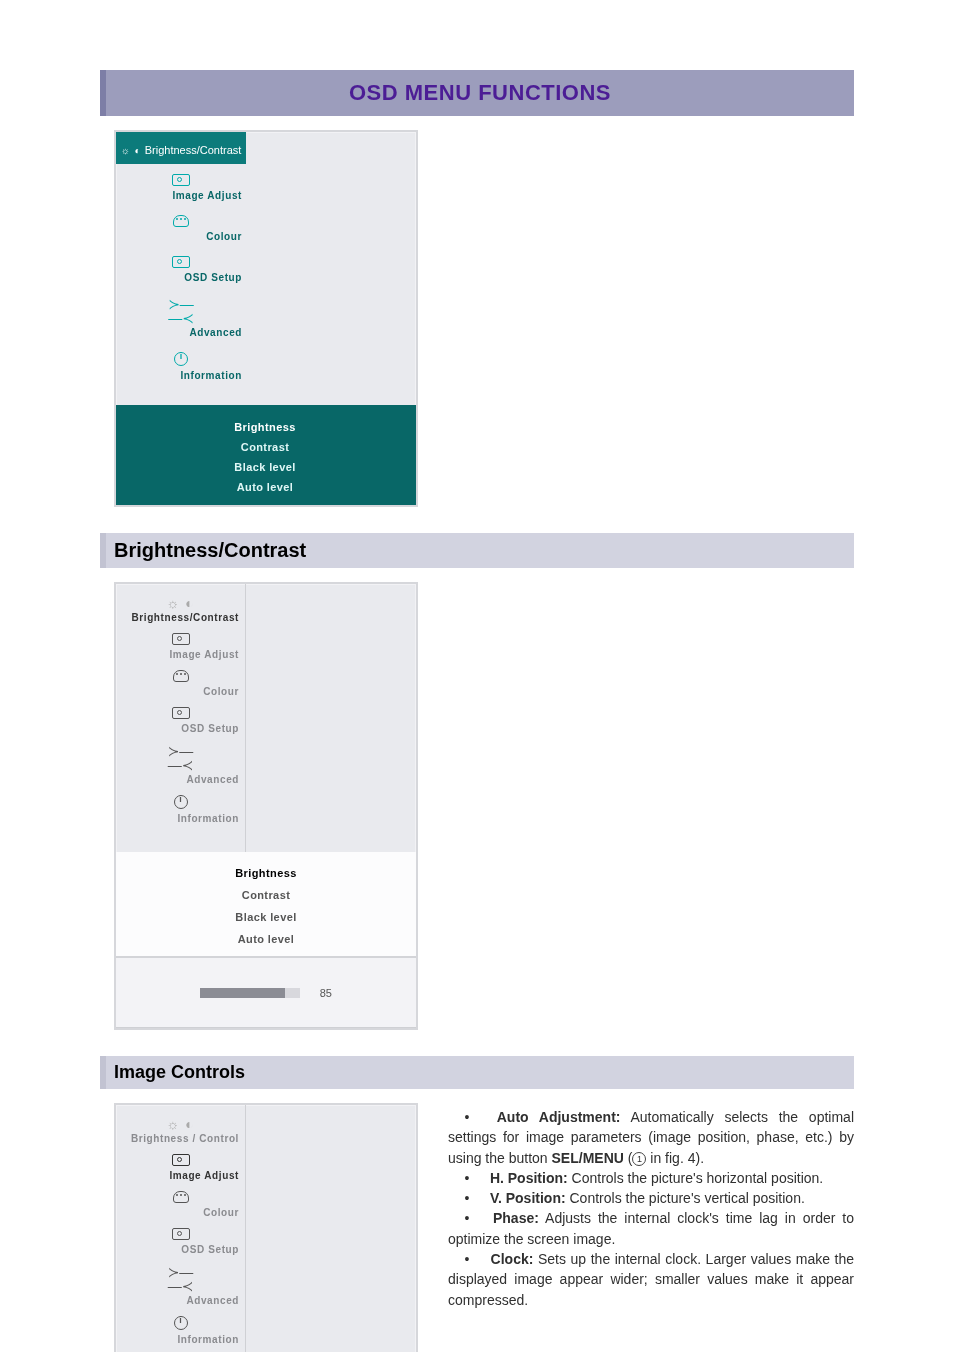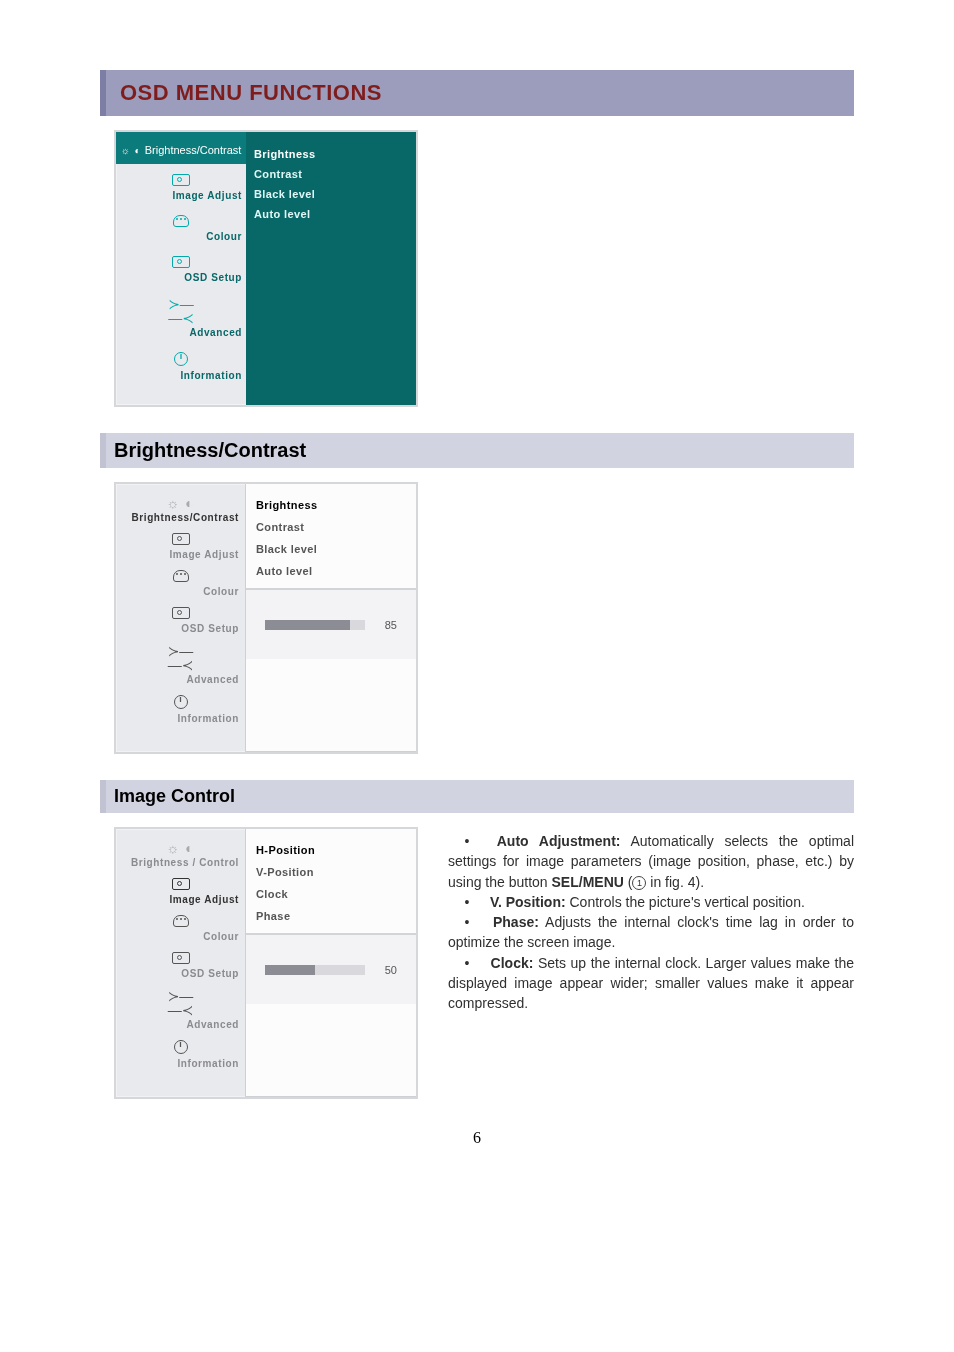--- a/index.html
+++ b/index.html
@@ -18,22 +18,23 @@
   
   .title-bar {
     background: #9c9dbc;
     padding: 10px 14px;
     border-left: 6px solid #7d7ea6;
   }
   .title-bar h1 {
     margin: 0;
     font-size: 22px;
     font-weight: bold;
-    color: #7f1d1d;
+    color: #4c1d95;
     letter-spacing: 0.5px;
+    text-align: center;
   }
   .section-bar {
     background: #d2d3e0;
     padding: 6px 8px;
     margin-top: 26px;
     border-left: 6px solid #c2c3d2;
   }
   .section-bar .shadow-text {
     font-size: 20px;
     font-weight: bold;
@@ -61,20 +62,21 @@
     background: #e9eaee;
     border: 2px solid #d6d7db;
     width: 300px;
     box-shadow: 0 0 0 1px #f2f2f5 inset;
   }
   .osd.teal {
     width: 300px;
   }
   .osd .row {
     display: flex;
+    flex-direction: column;
   }
   .osd .left {
     width: 130px;
     padding: 12px 6px 18px 6px;
     box-sizing: border-box;
     font-size: 11px;
     text-align: center;
   }
   .osd .right {
     flex: 1;
@@ -96,20 +98,21 @@
     display: block;
     font-weight: bold;
     letter-spacing: 0.6px;
     font-size: 10px;
     text-align: right;
   }
   .osd .sub-item {
     padding: 5px 2px;
     font-weight: bold;
     letter-spacing: 0.4px;
+    text-align: center;
   }
   .teal .left .menu-item {
     margin-bottom: 14px;
   }
   .teal .left {
     color: #086767;
     padding: 0;
   }
   .teal .left .sel-block {
     padding: 12px 4px 8px 4px;
@@ -403,21 +406,21 @@
               <div class="value">85</div>
             </div>
           </div>
         </div>
       </div>
     </div>
 
   </div>
 
   <div class="section-bar image-control">
-    <span>Image Control</span>
+    <span>Image Controls</span>
   </div>
 
   <div class="two-col">
     <div class="osd gray">
       <div class="row">
         <div class="left">
           <div class="menu-item">
             <span class="icon ic-sun" style="color:#aaa">☼ ◐</span>
             <span class="label">Brightness / Control</span>
           </div>
@@ -457,20 +460,23 @@
               <div class="value">50</div>
             </div>
           </div>
         </div>
       </div>
     </div>
 
     <div class="desc">
       <span class="li">
         <b>Auto Adjustment:</b><span> Automatically selects the optimal settings for image parameters (image position, phase, etc.) by using the button </span><b>SEL/MENU</b><span> (</span><span class="circ">1</span><span> in fig. 4).</span>
+      </span>
+      <span class="li">
+        <b>H. Position:</b><span> Controls the picture's horizontal position.</span>
       </span>
       <span class="li">
         <b>V. Position:</b><span> Controls the picture's vertical position.</span>
       </span>
       <span class="li">
         <b>Phase:</b><span> Adjusts the internal clock's time lag in order to optimize the screen image.</span>
       </span>
       <span class="li">
         <b>Clock:</b><span> Sets up the internal clock. Larger values make the displayed image appear wider; smaller values make it appear compressed.</span>
       </span>

